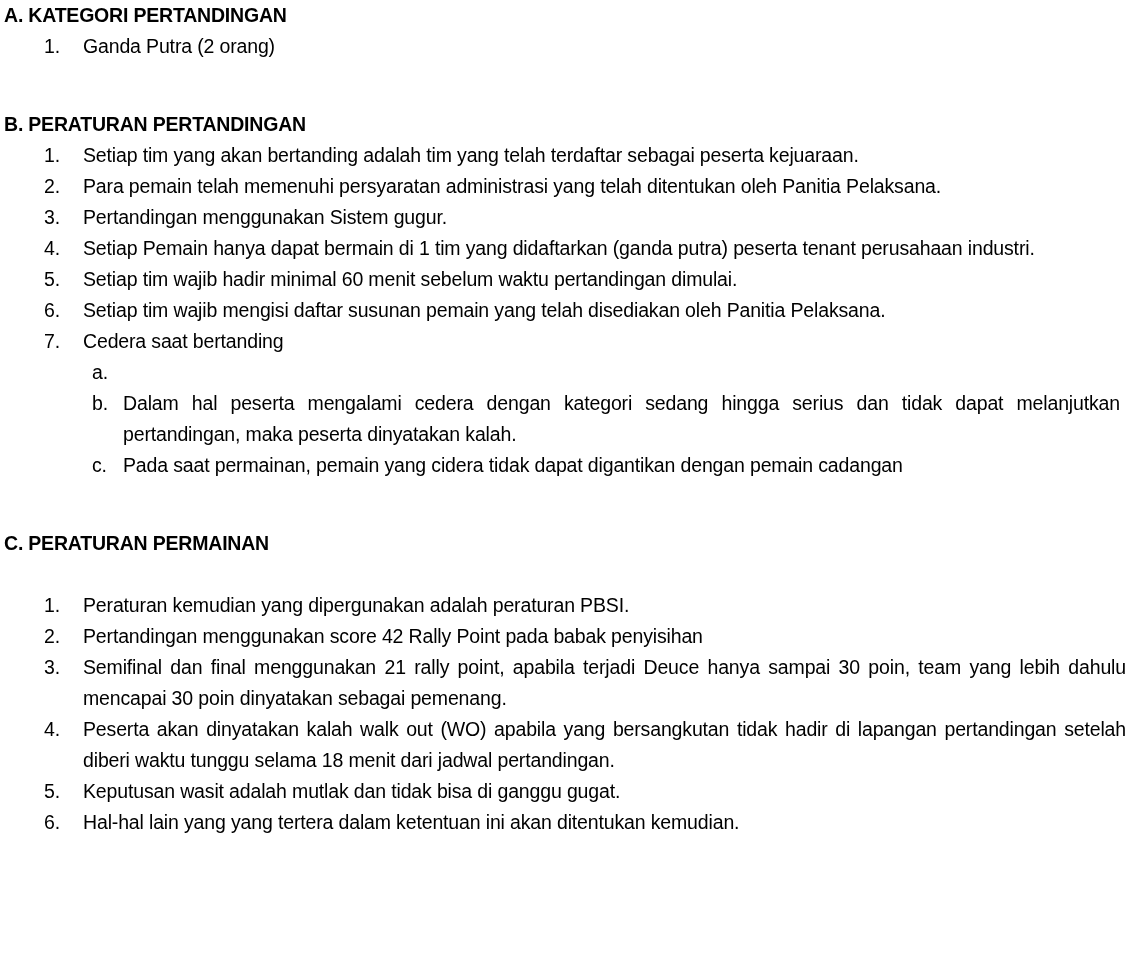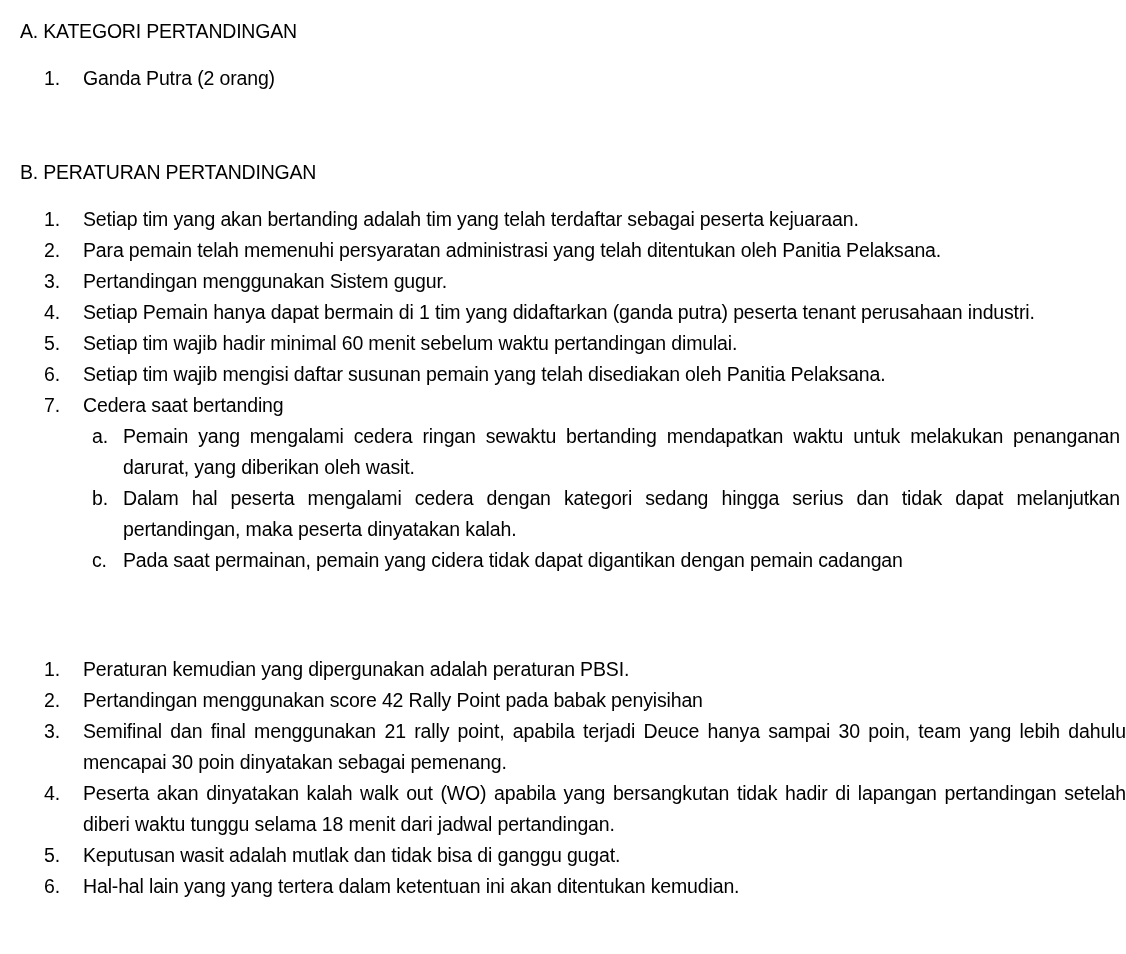--- a/index.html
+++ b/index.html
@@ -18,24 +18,24 @@
   .page {
     position: relative;
     width: 1126px;
     height: 954px;
     padding: 0;
   }
 
   
   .section-heading {
     font-size: 19.5px;
-    font-weight: normal;
+    font-weight: bold;
     line-height: 31px;
     letter-spacing: -0.2px;
-    margin: 16px;
+    margin: 0;
     padding-left: 4px;
     white-space: nowrap;
   }
 
   
   .list {
     margin: 0;
     padding: 0;
     list-style: none;
   }
@@ -157,37 +157,37 @@
 
       <li class="list-item">
         <span class="marker">7.</span>
         <span class="body">Cedera saat bertanding</span>
       </li>
     </ol>
 
     <ol class="sublist">
       <li class="sublist-item justify">
         <span class="marker">a.</span>
-        <span class="body">Pemain yang mengalami cedera ringan sewaktu bertanding mendapatkan waktu untuk melakukan penanganan darurat, yang diberikan oleh wasit.</span>
       </li>
       <li class="sublist-item justify">
         <span class="marker">b.</span>
         <span class="body">Dalam hal peserta mengalami cedera dengan kategori sedang hingga serius dan tidak dapat melanjutkan pertandingan, maka peserta dinyatakan kalah.</span>
       </li>
       <li class="sublist-item">
         <span class="marker">c.</span>
         <span class="body">Pada saat permainan, pemain yang cidera tidak dapat digantikan dengan pemain cadangan</span>
       </li>
     </ol>
   </div>
 
   <div class="spacer-line"></div>
   <div class="spacer-half"></div>
 
   <div>
+    <div class="section-heading">C. PERATURAN PERMAINAN</div>
 
     <div class="spacer-line"></div>
 
     <ol class="list">
 
       <li class="list-item">
         <span class="marker">1.</span>
         <span class="body">Peraturan kemudian yang dipergunakan adalah peraturan PBSI.</span>
       </li>
 

